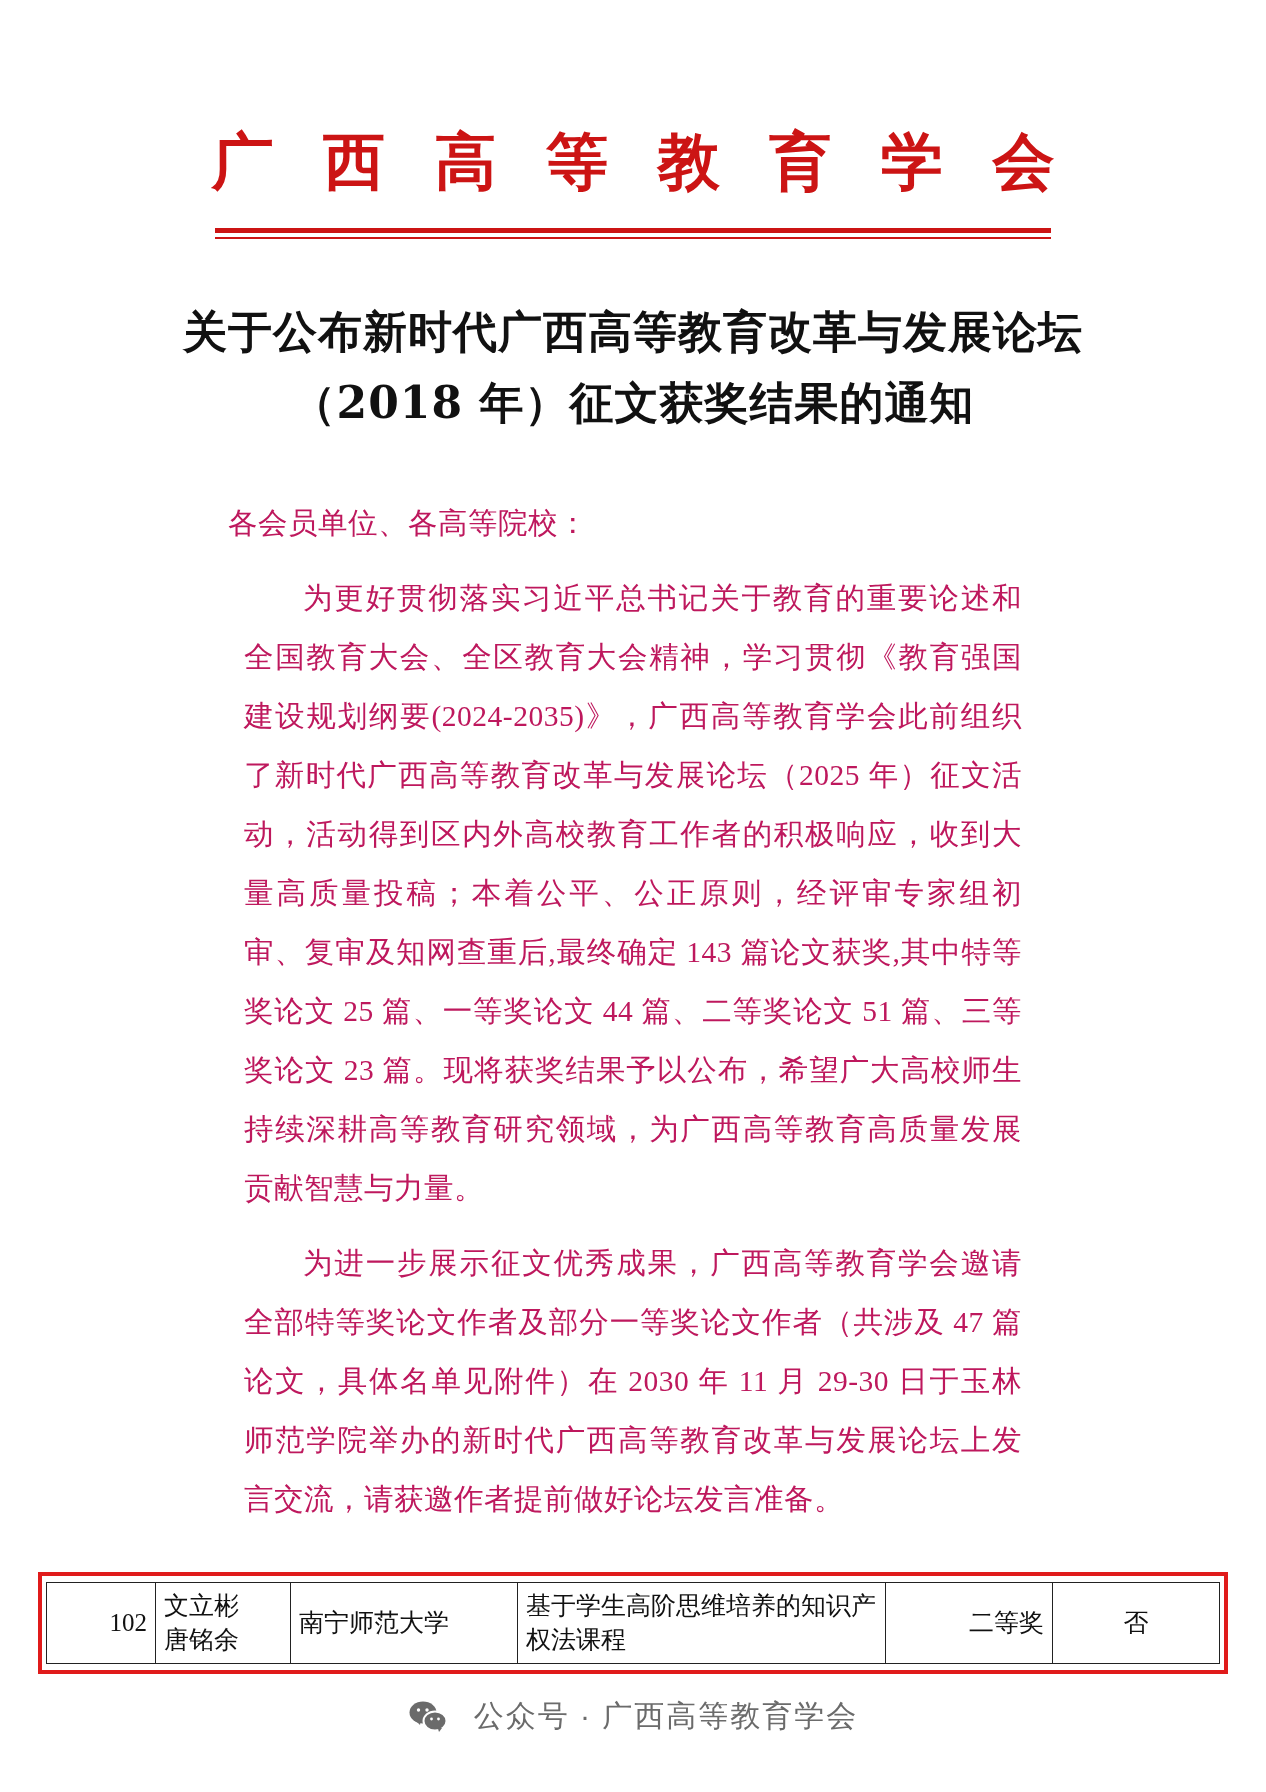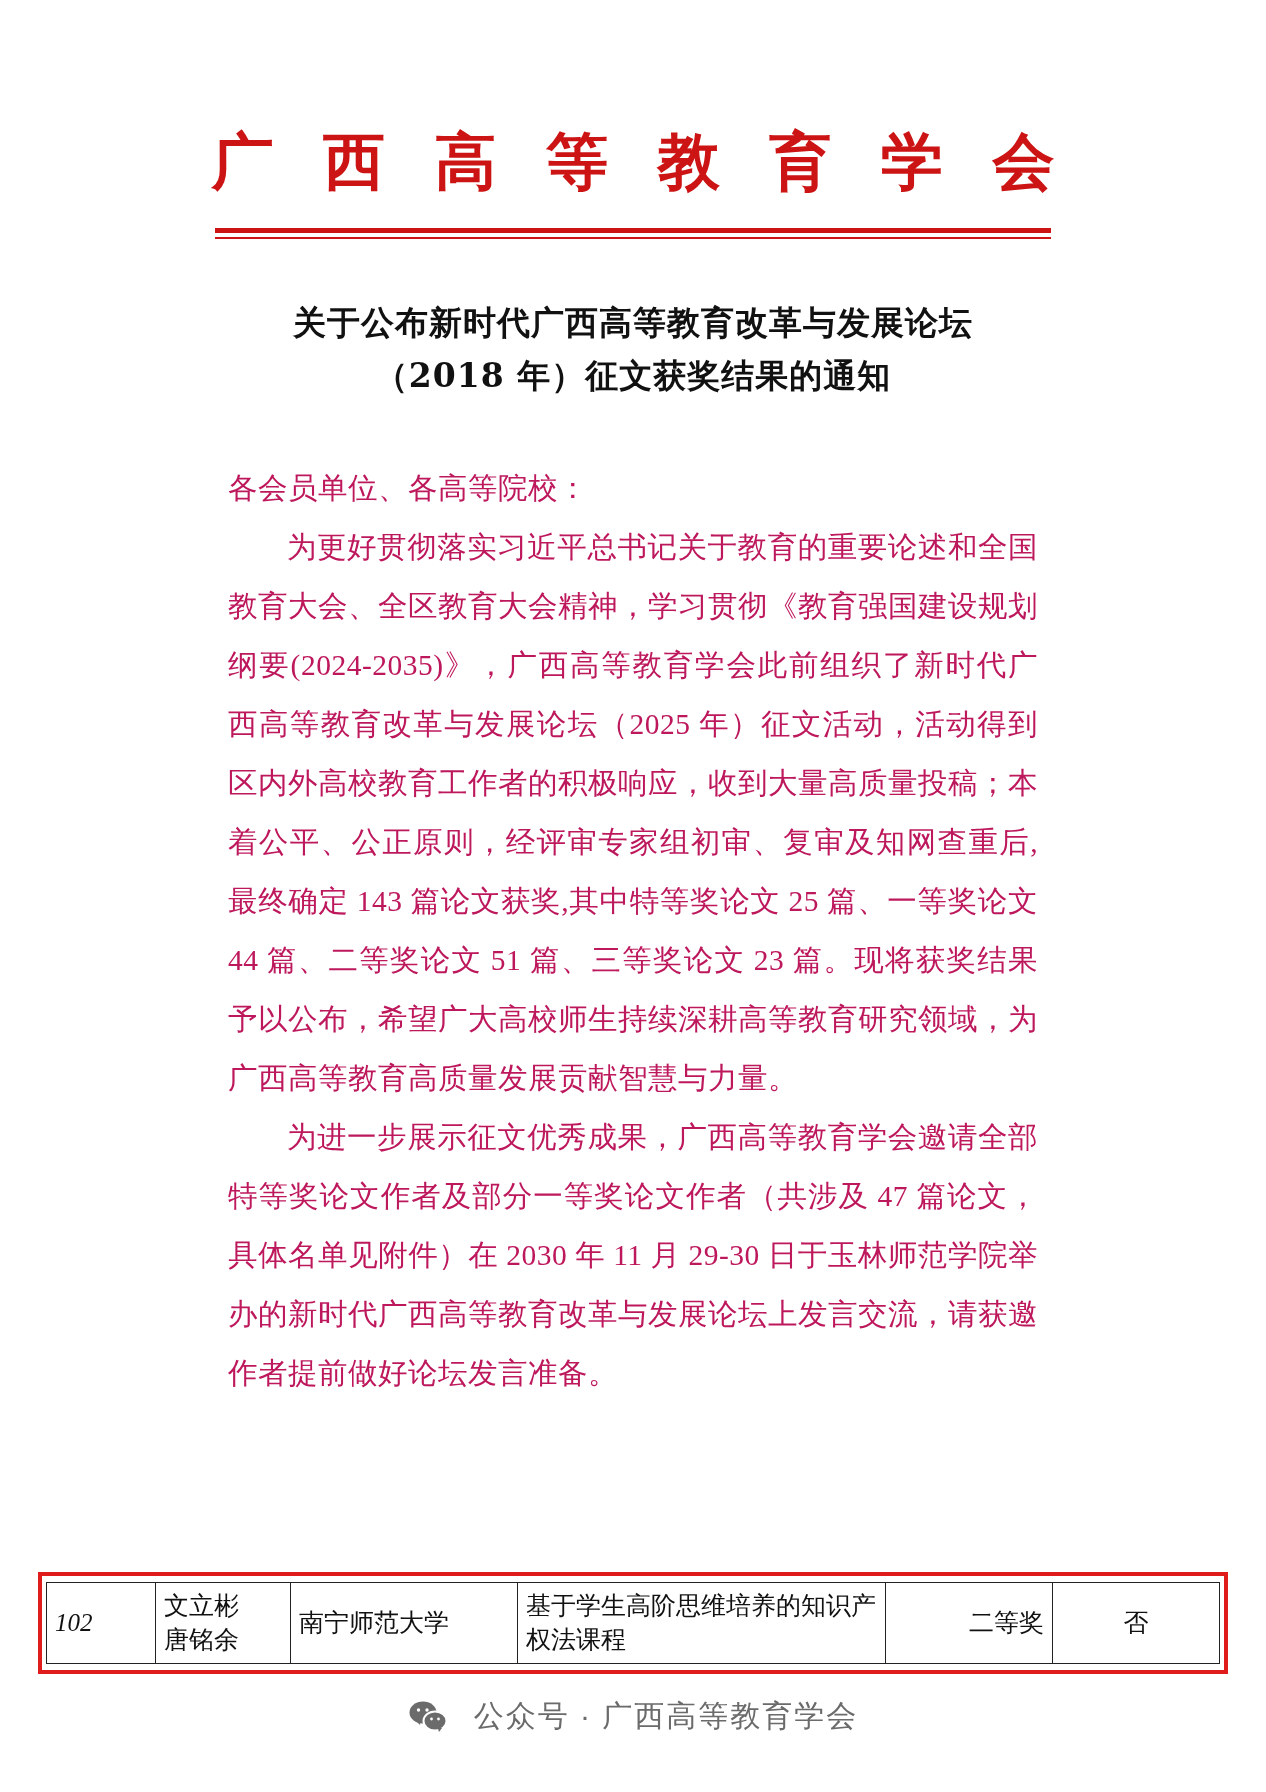--- a/index.html
+++ b/index.html
@@ -52,42 +52,42 @@
 
   
   .doc-title {
     text-align: center;
     margin-top: 58px;
     font-family: "DejaVu Serif", "Liberation Serif", serif;
     font-weight: bold;
     color: #111111;
   }
   .doc-title .line {
-    font-size: 33px;
+    font-size: 44px;
     line-height: 1.6;
     letter-spacing: 1px;
   }
 
   
   .body-wrap {
     margin: 56px auto 0 auto;
     width: 810px;
     color: #be185d;
     font-size: 29.5px;
     line-height: 2.0;
     letter-spacing: 0.5px;
     text-align: justify;
     font-family: "Liberation Serif", "DejaVu Serif", serif;
   }
   .salutation {
     margin-bottom: 0;
   }
   .para {
     text-indent: 2em;
-    margin: 0;
+    margin: 16px;
   }
 
   
   .table-strip {
     position: absolute;
     left: 38px;
     top: 1572px;
     width: 1190px;
     border: 4px solid #e01b1b;
     box-sizing: border-box;
@@ -101,21 +101,21 @@
     font-family: "Liberation Serif", "DejaVu Serif", serif;
   }
   table.award-table td {
     border: 1px solid #222222;
     font-size: 25px;
     color: #111111;
     padding: 6px 8px;
     line-height: 1.35;
     vertical-align: middle;
   }
-  .col-no     { width: 92px;  text-align: left; font-style: italic; }
+  .col-no     { width: 92px;  text-align: right; }
   .col-author { width: 118px; text-align: left; white-space: pre-line; }
   .col-org    { width: 210px; }
   .col-title  { text-align: left; }
   .col-level  { width: 150px; text-align: right; }
   .col-flag   { width: 150px; text-align: center; }
 
   
   .footer {
     position: absolute;
     left: 0;

